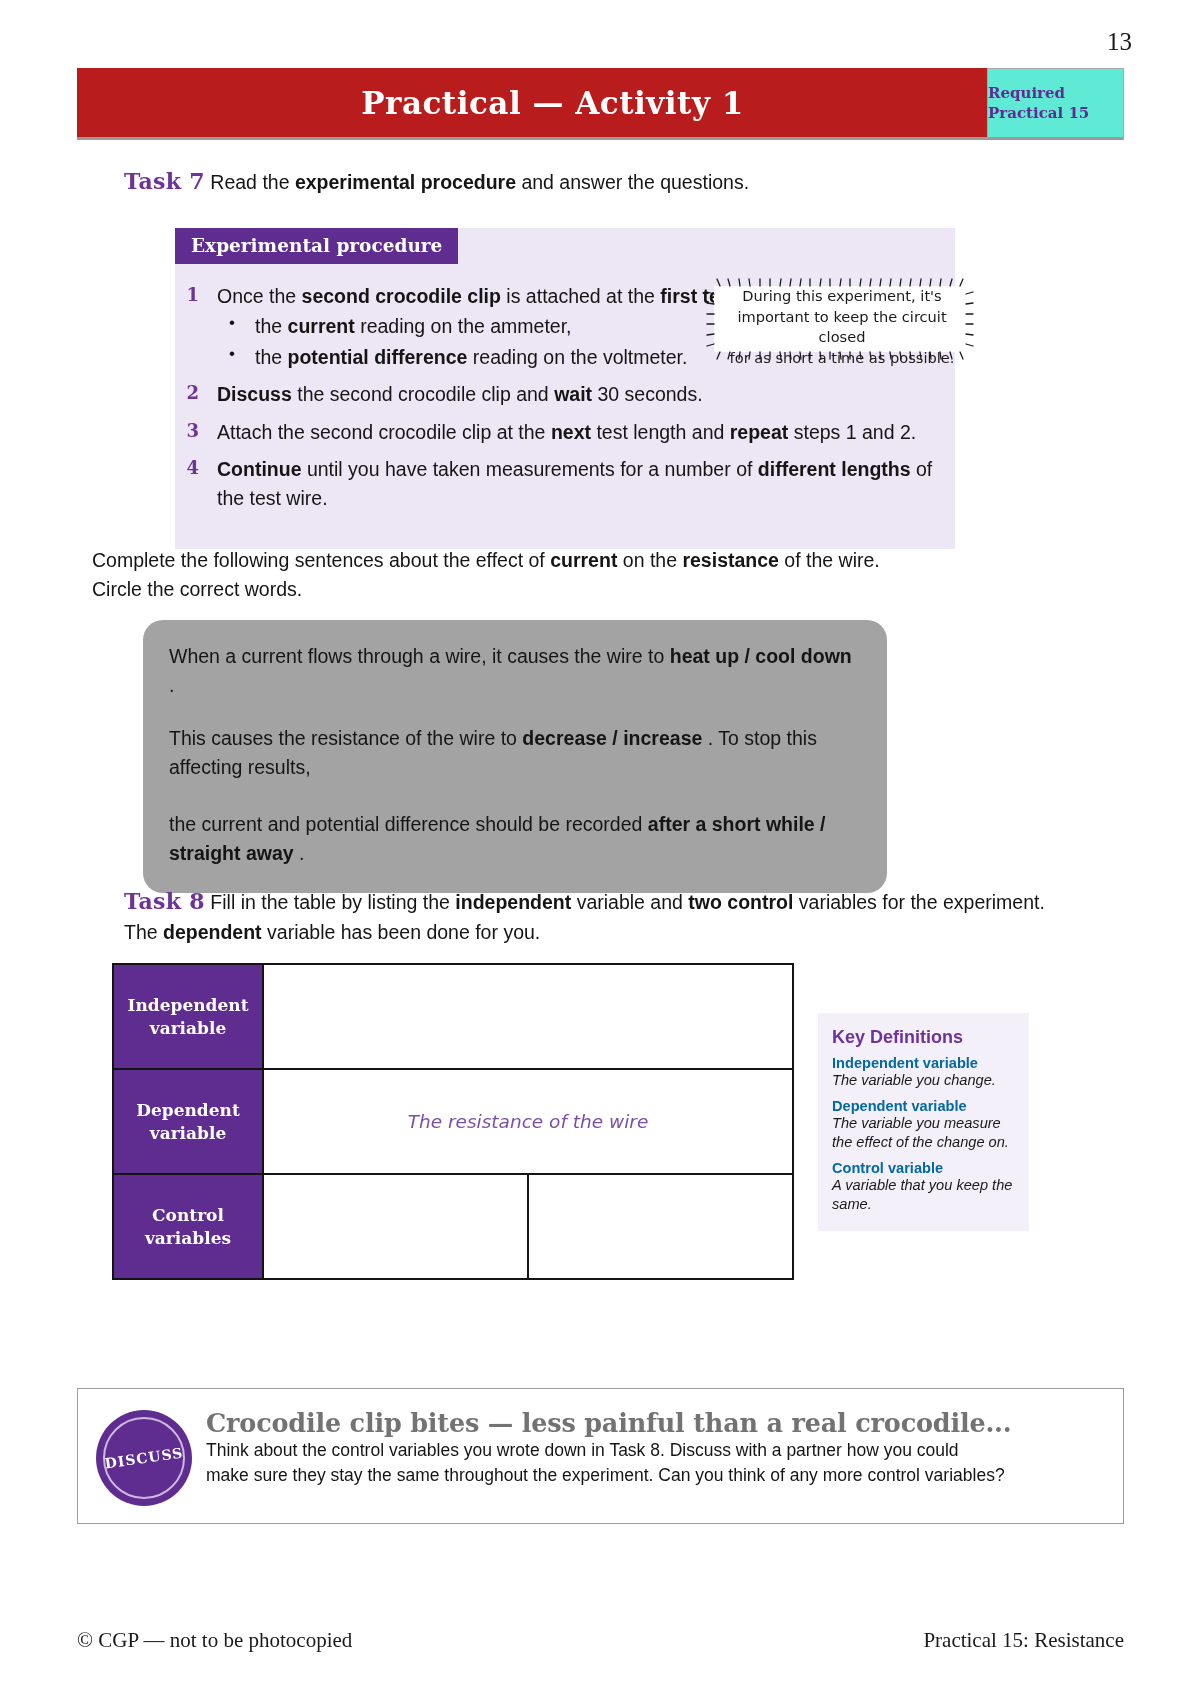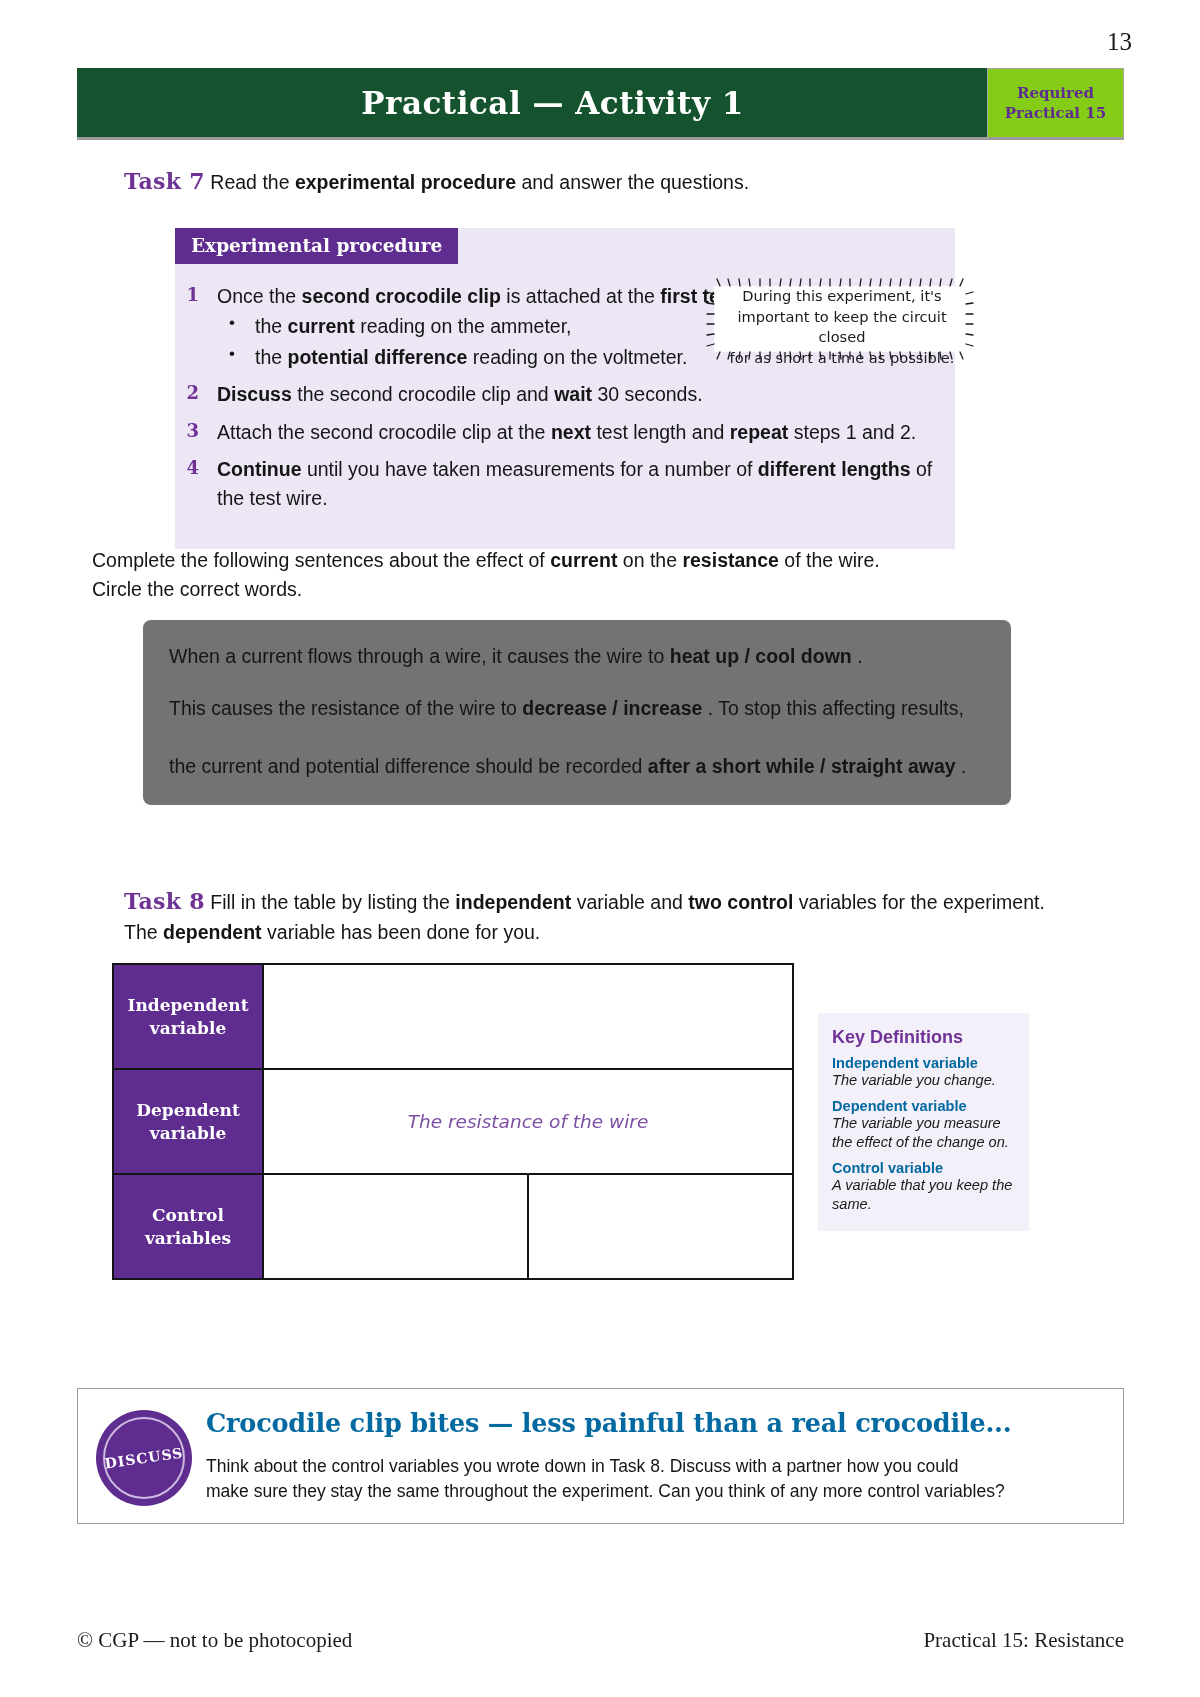--- a/index.html
+++ b/index.html
@@ -37,42 +37,42 @@
     position: absolute;
     top: 68px;
     left: 77px;
     width: 1047px;
     height: 72px;
     display: flex;
     align-items: stretch;
   }
   .header-banner {
     flex: 1;
-    background: #14532d;
+    background: #b91c1c;
     display: flex;
     align-items: center;
     justify-content: center;
     border-bottom: 3px solid #9a9a9a;
     padding-left: 41px;
   }
   .header-title {
     color: #ffffff;
     font-family: "DejaVu Serif", serif;
     font-weight: bold;
     font-size: 31px;
     letter-spacing: 0.5px;
   }
   .header-badge {
     width: 137px;
-    background: #84cc16;
+    background: #5eead4;
     border: 1px solid #a8a8a8;
     border-bottom: 3px solid #9a9a9a;
     display: flex;
     flex-direction: column;
-    align-items: center;
+    align-items: flex-start;
     justify-content: center;
     line-height: 1.35;
   }
   .header-badge span {
     color: #5f2d8f;
     font-family: "DejaVu Serif", serif;
     font-weight: bold;
     font-size: 15px;
     white-space: nowrap;
   }
@@ -191,23 +191,23 @@
     color: #151515;
   }
   #sentences-intro { top: 546px; left: 92px; width: 940px; }
   #sentences-intro b { font-weight: bold; }
 
   
   .circle-panel {
     position: absolute;
     top: 620px;
     left: 143px;
-    width: 868px;
-    background: #737373;
-    border-radius: 8px;
+    width: 744px;
+    background: #a3a3a3;
+    border-radius: 20px;
     padding: 22px 26px 24px 26px;
   }
   .circle-line {
     font-size: 19.5px;
     line-height: 1.5;
     color: #151515;
     margin-bottom: 23px;
   }
   .circle-line:last-child { margin-bottom: 0; margin-top: 28px; }
   .circle-line b { font-weight: bold; }
@@ -311,22 +311,22 @@
     font-weight: bold;
     font-size: 14px;
     letter-spacing: 1px;
     transform: rotate(-8deg);
   }
   .discuss-body { flex: 1; padding-top: 2px; }
   .discuss-title {
     font-family: "DejaVu Serif", serif;
     font-weight: bold;
     font-size: 25.5px;
-    color: #0369a1;
-    margin-bottom: 16px;
+    color: #737373;
+    margin-bottom: 0;
     letter-spacing: -0.2px;
   }
   .discuss-text {
     font-size: 17.5px;
     line-height: 1.42;
     color: #151515;
   }
 
   
   .footer {

